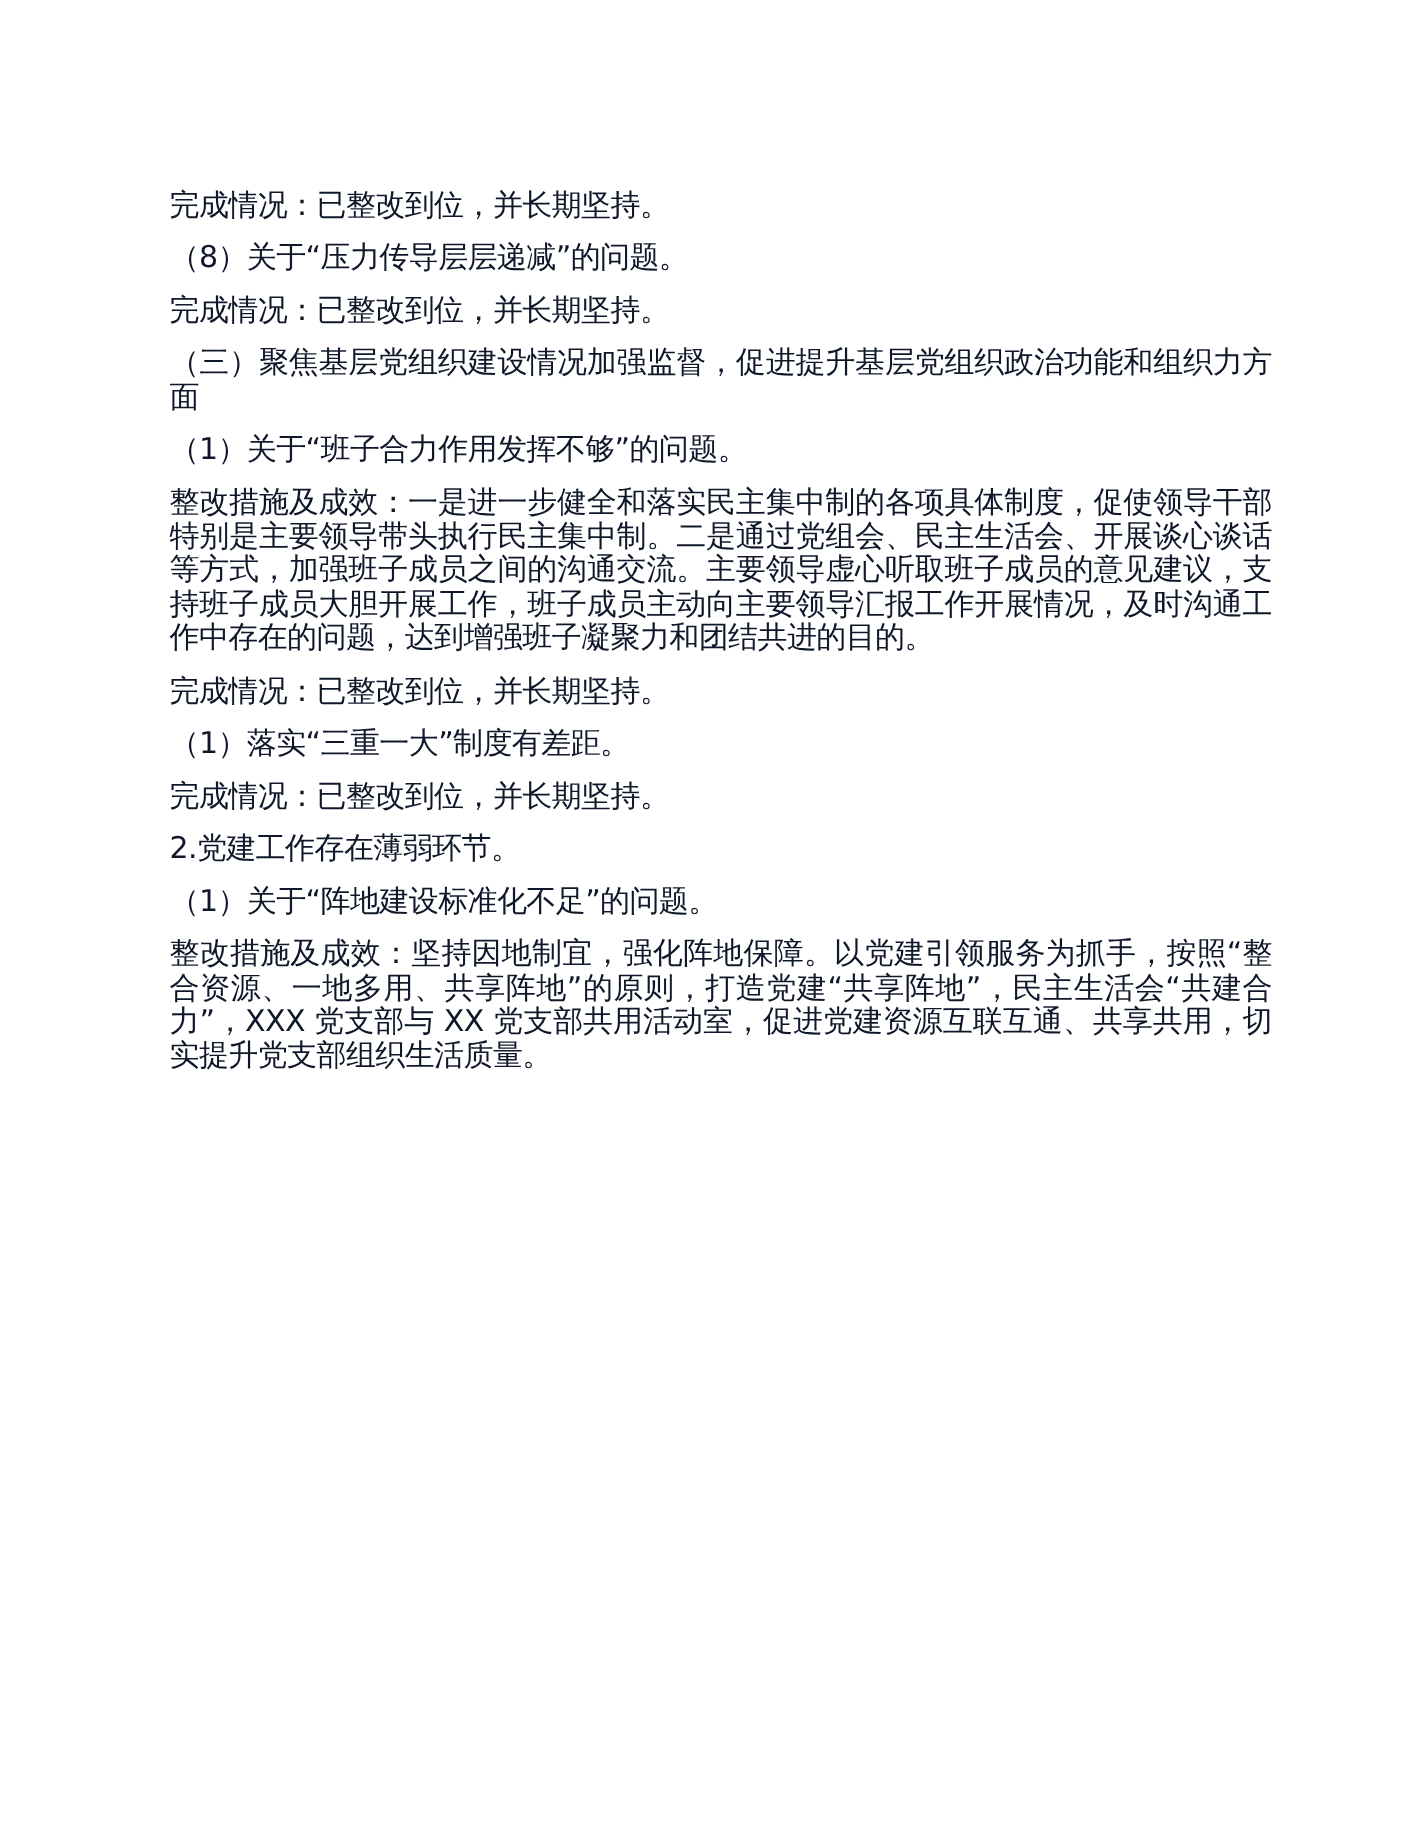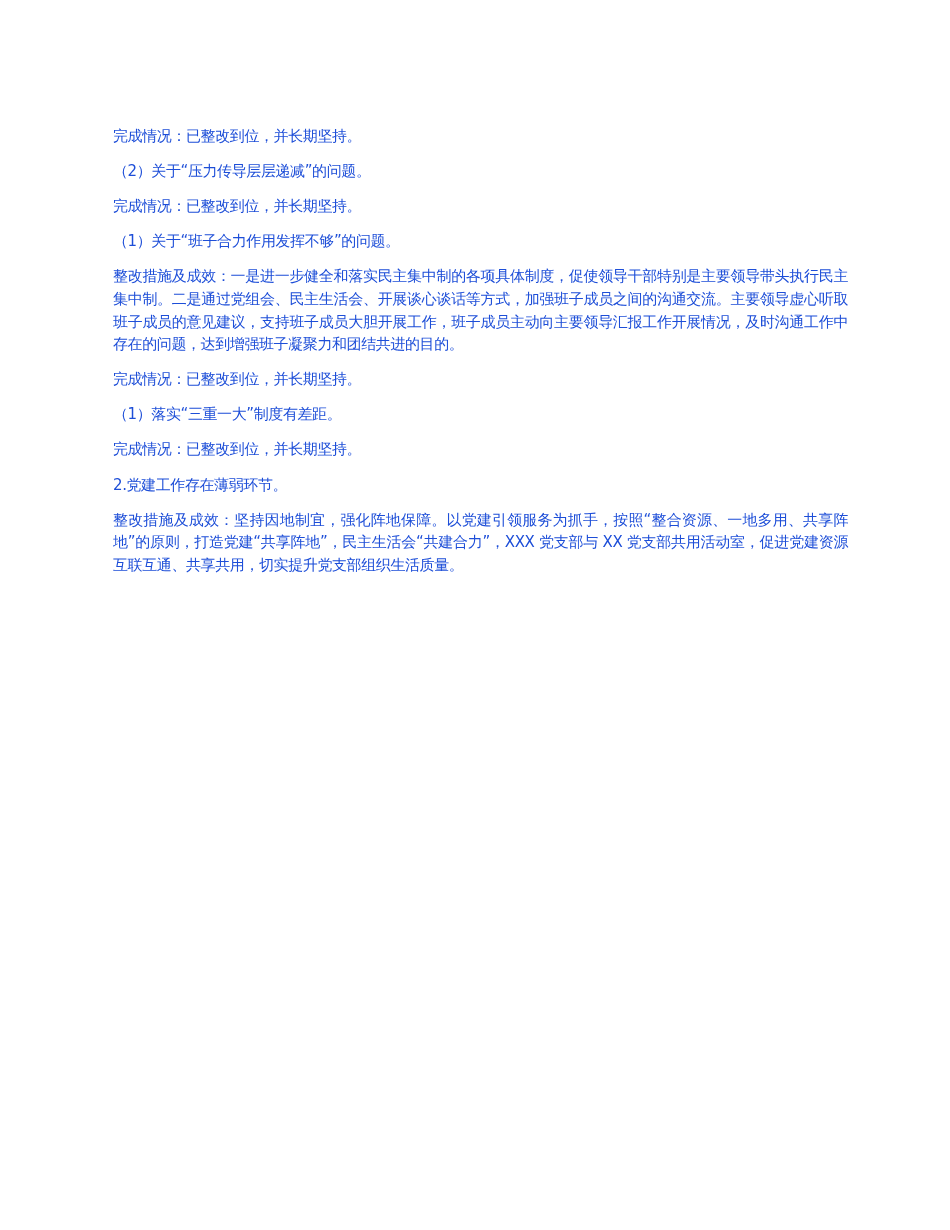--- a/index.html
+++ b/index.html
@@ -3,34 +3,36 @@
 <meta charset="utf-8">
 <style>
   html, body { margin: 0; padding: 0; background: #ffffff; }
   body { width: 950px; height: 1230px; position: relative; overflow: hidden; }
   .page {
     position: absolute;
     left: 113px;
     top: 125px;
     width: 735px;
     font-family: "DejaVu Sans", "Liberation Sans", sans-serif;
-    font-size: 15px;
+    font-size: 20px;
     line-height: 22.6px;
-    color: #1d4ed8;
+    color: #0f172a;
     letter-spacing: -0.4px;
   }
   .p { margin: 0 0 12.5px 0; text-align: justify; }
 </style>
 </head>
 <body>
 
 <div class="page">
   <p class="p">完成情况：已整改到位，并长期坚持。</p>
-  <p class="p">（2）关于“压力传导层层递减”的问题。</p>
+  <p class="p">（8）关于“压力传导层层递减”的问题。</p>
   <p class="p">完成情况：已整改到位，并长期坚持。</p>
+  <p class="p">（三）聚焦基层党组织建设情况加强监督，促进提升基层党组织政治功能和组织力方面</p>
   <p class="p">（1）关于“班子合力作用发挥不够”的问题。</p>
   <p class="p">整改措施及成效：一是进一步健全和落实民主集中制的各项具体制度，促使领导干部特别是主要领导带头执行民主集中制。二是通过党组会、民主生活会、开展谈心谈话等方式，加强班子成员之间的沟通交流。主要领导虚心听取班子成员的意见建议，支持班子成员大胆开展工作，班子成员主动向主要领导汇报工作开展情况，及时沟通工作中存在的问题，达到增强班子凝聚力和团结共进的目的。</p>
   <p class="p">完成情况：已整改到位，并长期坚持。</p>
   <p class="p">（1）落实“三重一大”制度有差距。</p>
   <p class="p">完成情况：已整改到位，并长期坚持。</p>
   <p class="p">2.党建工作存在薄弱环节。</p>
+  <p class="p">（1）关于“阵地建设标准化不足”的问题。</p>
   <p class="p">整改措施及成效：坚持因地制宜，强化阵地保障。以党建引领服务为抓手，按照“整合资源、一地多用、共享阵地”的原则，打造党建“共享阵地”，民主生活会“共建合力”，XXX 党支部与 XX 党支部共用活动室，促进党建资源互联互通、共享共用，切实提升党支部组织生活质量。</p>
 </div>
 
 </body></html>

